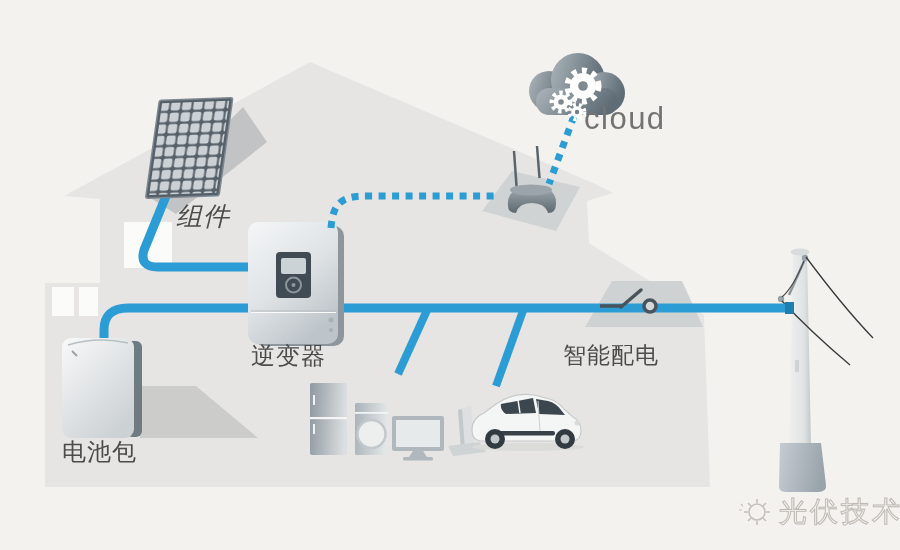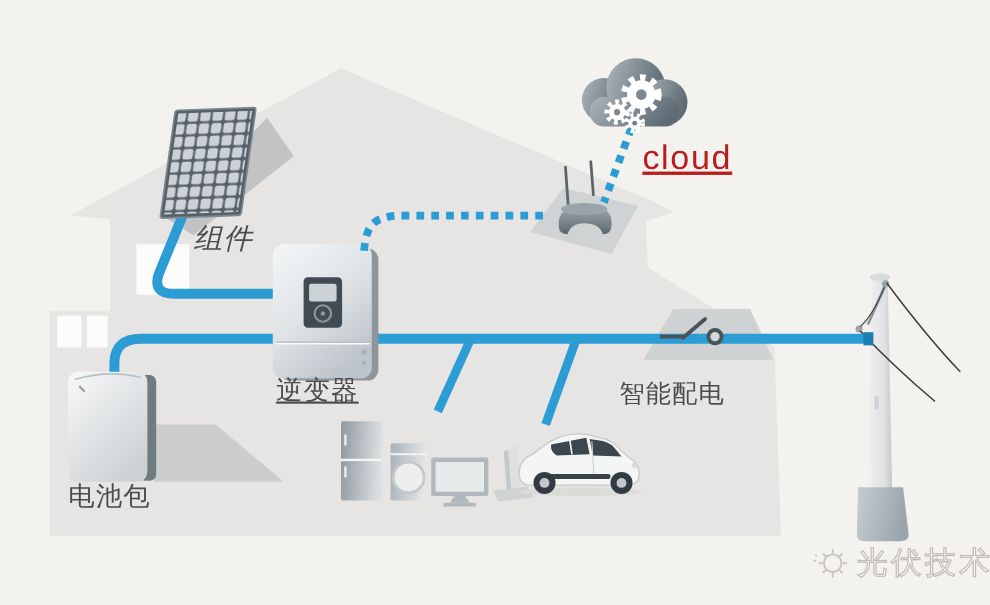--- a/index.html
+++ b/index.html
@@ -12,24 +12,24 @@
   }
   .stage svg{position:absolute;left:0;top:0;}
   .lbl{
     position:absolute;
     color:#4c4c4c;
     white-space:nowrap;
     line-height:1;
     letter-spacing:1px;
   }
   .lbl-module   {left:176px;top:203px;font-size:26px;font-style:italic;}
-  .lbl-inverter {left:251px;top:344px;font-size:24px;text-decoration:underline;}
+  .lbl-inverter {left:251px;top:344px;font-size:24px;}
   .lbl-battery  {left:62px; top:440px;font-size:24px;}
-  .lbl-smart    {left:563px;top:346px;font-size:23px;}
-  .lbl-cloud    {left:584px;top:128px;font-size:31px;color:#b91c1c;letter-spacing:1.5px;text-decoration:underline;}
+  .lbl-smart    {left:563px;top:346px;font-size:23px;font-family:Liberation Mono, monospace;}
+  .lbl-cloud    {left:584px;top:103px;font-size:31px;color:#737373;letter-spacing:1.5px;}
   .lbl-watermark{
     left:779px;top:498px;font-size:28px;
     color:#f7f5f1;
     -webkit-text-stroke:1px #bfbab4;
     text-shadow:0 0 1px #c4bfb9;
     letter-spacing:3px;
   }
 </style>
 </head>
 <body>

